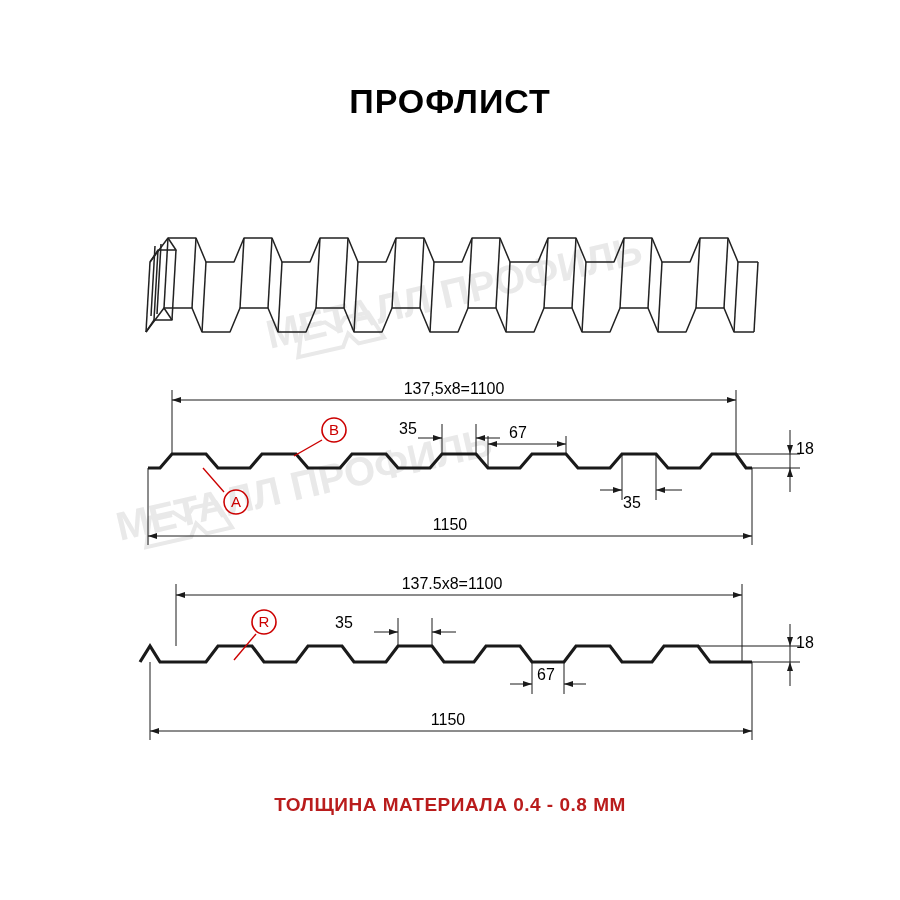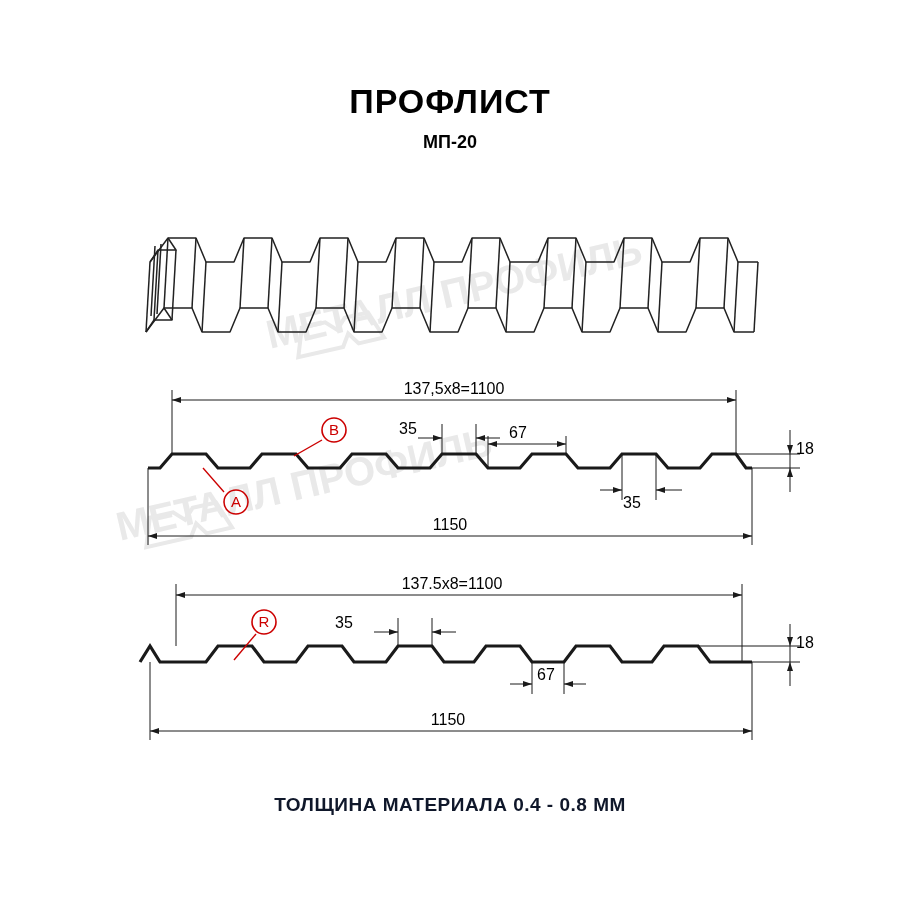--- a/index.html
+++ b/index.html
@@ -43,21 +43,21 @@
   }
   .footer {
     position: absolute;
     top: 794px;
     left: 0;
     width: 900px;
     text-align: center;
     font-size: 19px;
     font-weight: bold;
     letter-spacing: 0.5px;
-    color: #0f172a;
+    color: #b91c1c;
   }
   svg {
     position: absolute;
     top: 0;
     left: 0;
     width: 900px;
     height: 900px;
   }
   .wm {
     position: absolute;
@@ -118,21 +118,20 @@
     stroke-width: 1.5;
     stroke-linejoin: round;
   }
 </style>
 </head>
 <body>
 
 <div class="page">
 
   <div class="title">ПРОФЛИСТ</div>
-  <div class="subtitle">МП-20</div>
 
   <div class="wm wm1">МЕТАЛЛ ПРОФИЛЬ</div>
   <div class="wm wm2">МЕТАЛЛ ПРОФИЛЬ</div>
 
   <svg viewBox="0 0 900 900">
 
     <g opacity="1">
       <g transform="translate(292,330) rotate(-13)">
         <path d="M0,28 L10,0 L34,0 L44,10 L54,0 L78,0 L88,28 L62,28 L54,16 L46,28 Z" fill="none" stroke="#e9e9e9" stroke-width="4"></path>
       </g>

